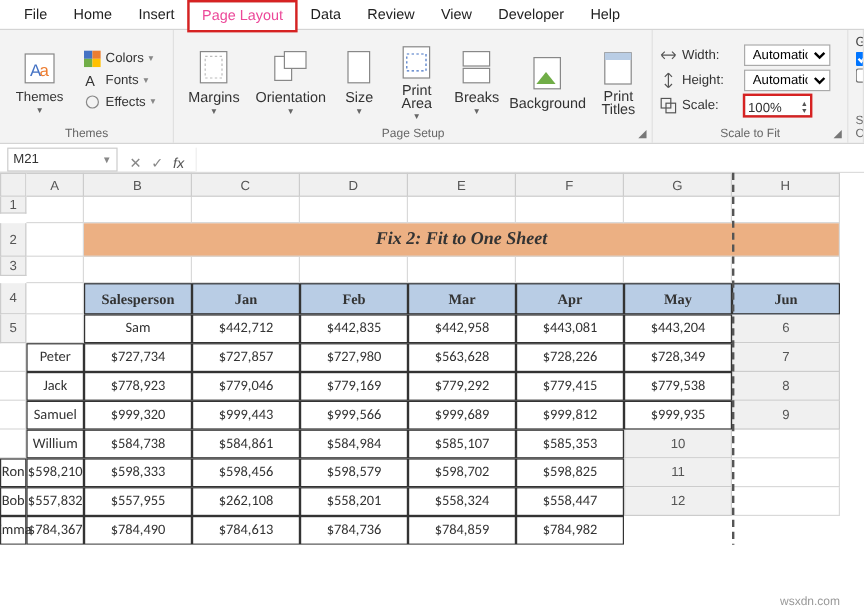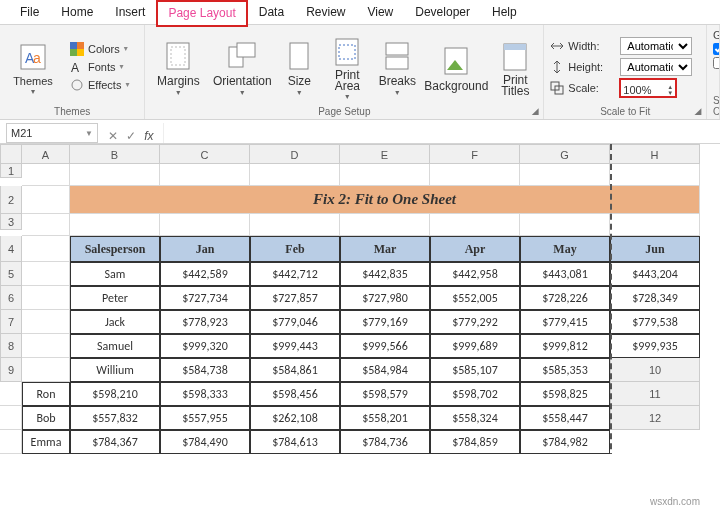--- a/index.html
+++ b/index.html
@@ -332,33 +332,32 @@
       <div class="cell thdr">Salesperson</div>
       <div class="cell thdr">Jan</div>
       <div class="cell thdr">Feb</div>
       <div class="cell thdr">Mar</div>
       <div class="cell thdr">Apr</div>
       <div class="cell thdr">May</div>
       <div class="cell thdr">Jun</div>
       <div class="rowh" style="height: 24px;">5</div>
       <div class="cell" style="height: 24px;"></div>
       <div class="cell tcell tname">Sam</div>
-      <div class="cell tcell">$442,589</div>
       <div class="cell tcell">$442,712</div>
       <div class="cell tcell">$442,835</div>
       <div class="cell tcell">$442,958</div>
       <div class="cell tcell">$443,081</div>
       <div class="cell tcell">$443,204</div>
       <div class="rowh" style="height: 24px;">6</div>
       <div class="cell" style="height: 24px;"></div>
       <div class="cell tcell tname">Peter</div>
       <div class="cell tcell">$727,734</div>
       <div class="cell tcell">$727,857</div>
       <div class="cell tcell">$727,980</div>
-      <div class="cell tcell">$552,005</div>
+      <div class="cell tcell">$563,628</div>
       <div class="cell tcell">$728,226</div>
       <div class="cell tcell">$728,349</div>
       <div class="rowh" style="height: 24px;">7</div>
       <div class="cell" style="height: 24px;"></div>
       <div class="cell tcell tname">Jack</div>
       <div class="cell tcell">$778,923</div>
       <div class="cell tcell">$779,046</div>
       <div class="cell tcell">$779,169</div>
       <div class="cell tcell">$779,292</div>
       <div class="cell tcell">$779,415</div>

